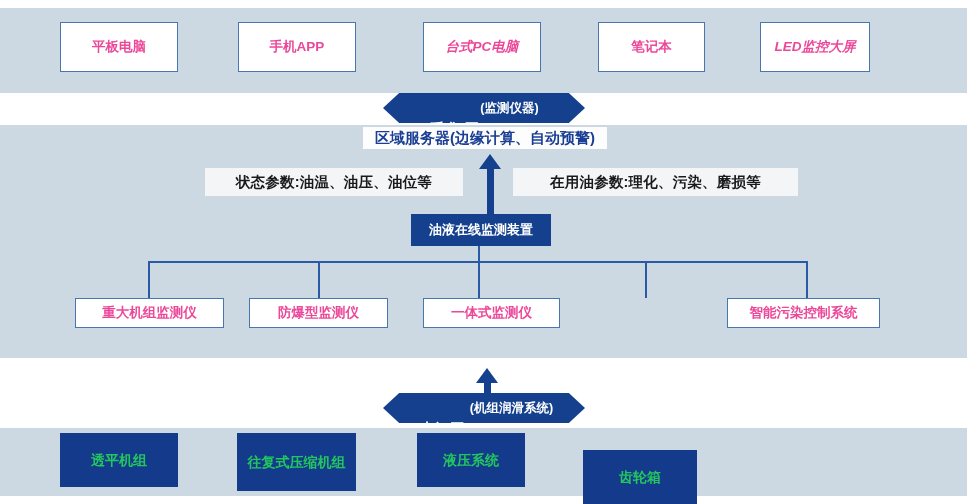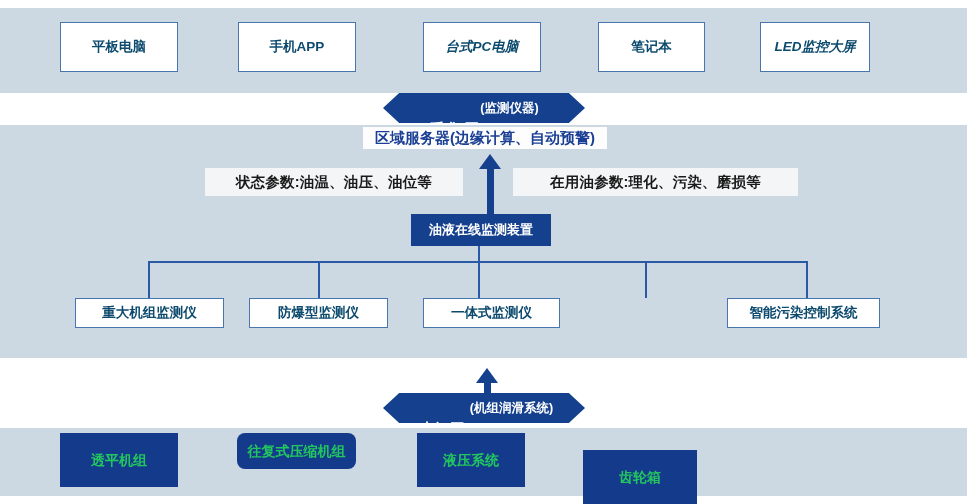--- a/index.html
+++ b/index.html
@@ -36,21 +36,21 @@
     box-sizing: border-box;
     display: flex;
     align-items: center;
     justify-content: center;
     text-align: center;
     line-height: 1.15;
   }
   .node-white {
     background: #ffffff;
     border: 1.5px solid #4a76b0;
-    color: #0c4a6e;
+    color: #ec4899;
     font-size: 13.5px;
     font-weight: 600;
   }
   .node-navy {
     background: #143a8c;
     color: #22c55e;
     font-size: 14px;
     font-weight: 700;
   }
   .node-navy-small {
@@ -190,21 +190,21 @@
   <div class="arrow-head up" style="left:476px; top:368px;"></div>
 
   <div class="banner" style="left:383px; top:393px; width:202px; height:30px;">
     <span class="big">对象层</span>
       <span class="small" style="padding-left:4px;">(机组润滑系统)</span>
   </div>
 
   <div class="node node-navy" style="left:60px; top:433px; width:118px; height:54px;">
     <span>透平机组</span>
   </div>
-  <div class="node node-navy" style="left:237px; top:433px; width:119px; height:36px;border-radius:8px;">
+  <div class="node node-navy" style="left:237px; top:433px; width:119px; height:58px;">
     <span>往复式压缩机组</span>
   </div>
   <div class="node node-navy" style="left:417px; top:433px; width:108px; height:54px;">
     <span>液压系统</span>
   </div>
   <div class="node node-navy" style="left:583px; top:450px; width:114px; height:54px;">
     <span>齿轮箱</span>
   </div>
 
 </div>

